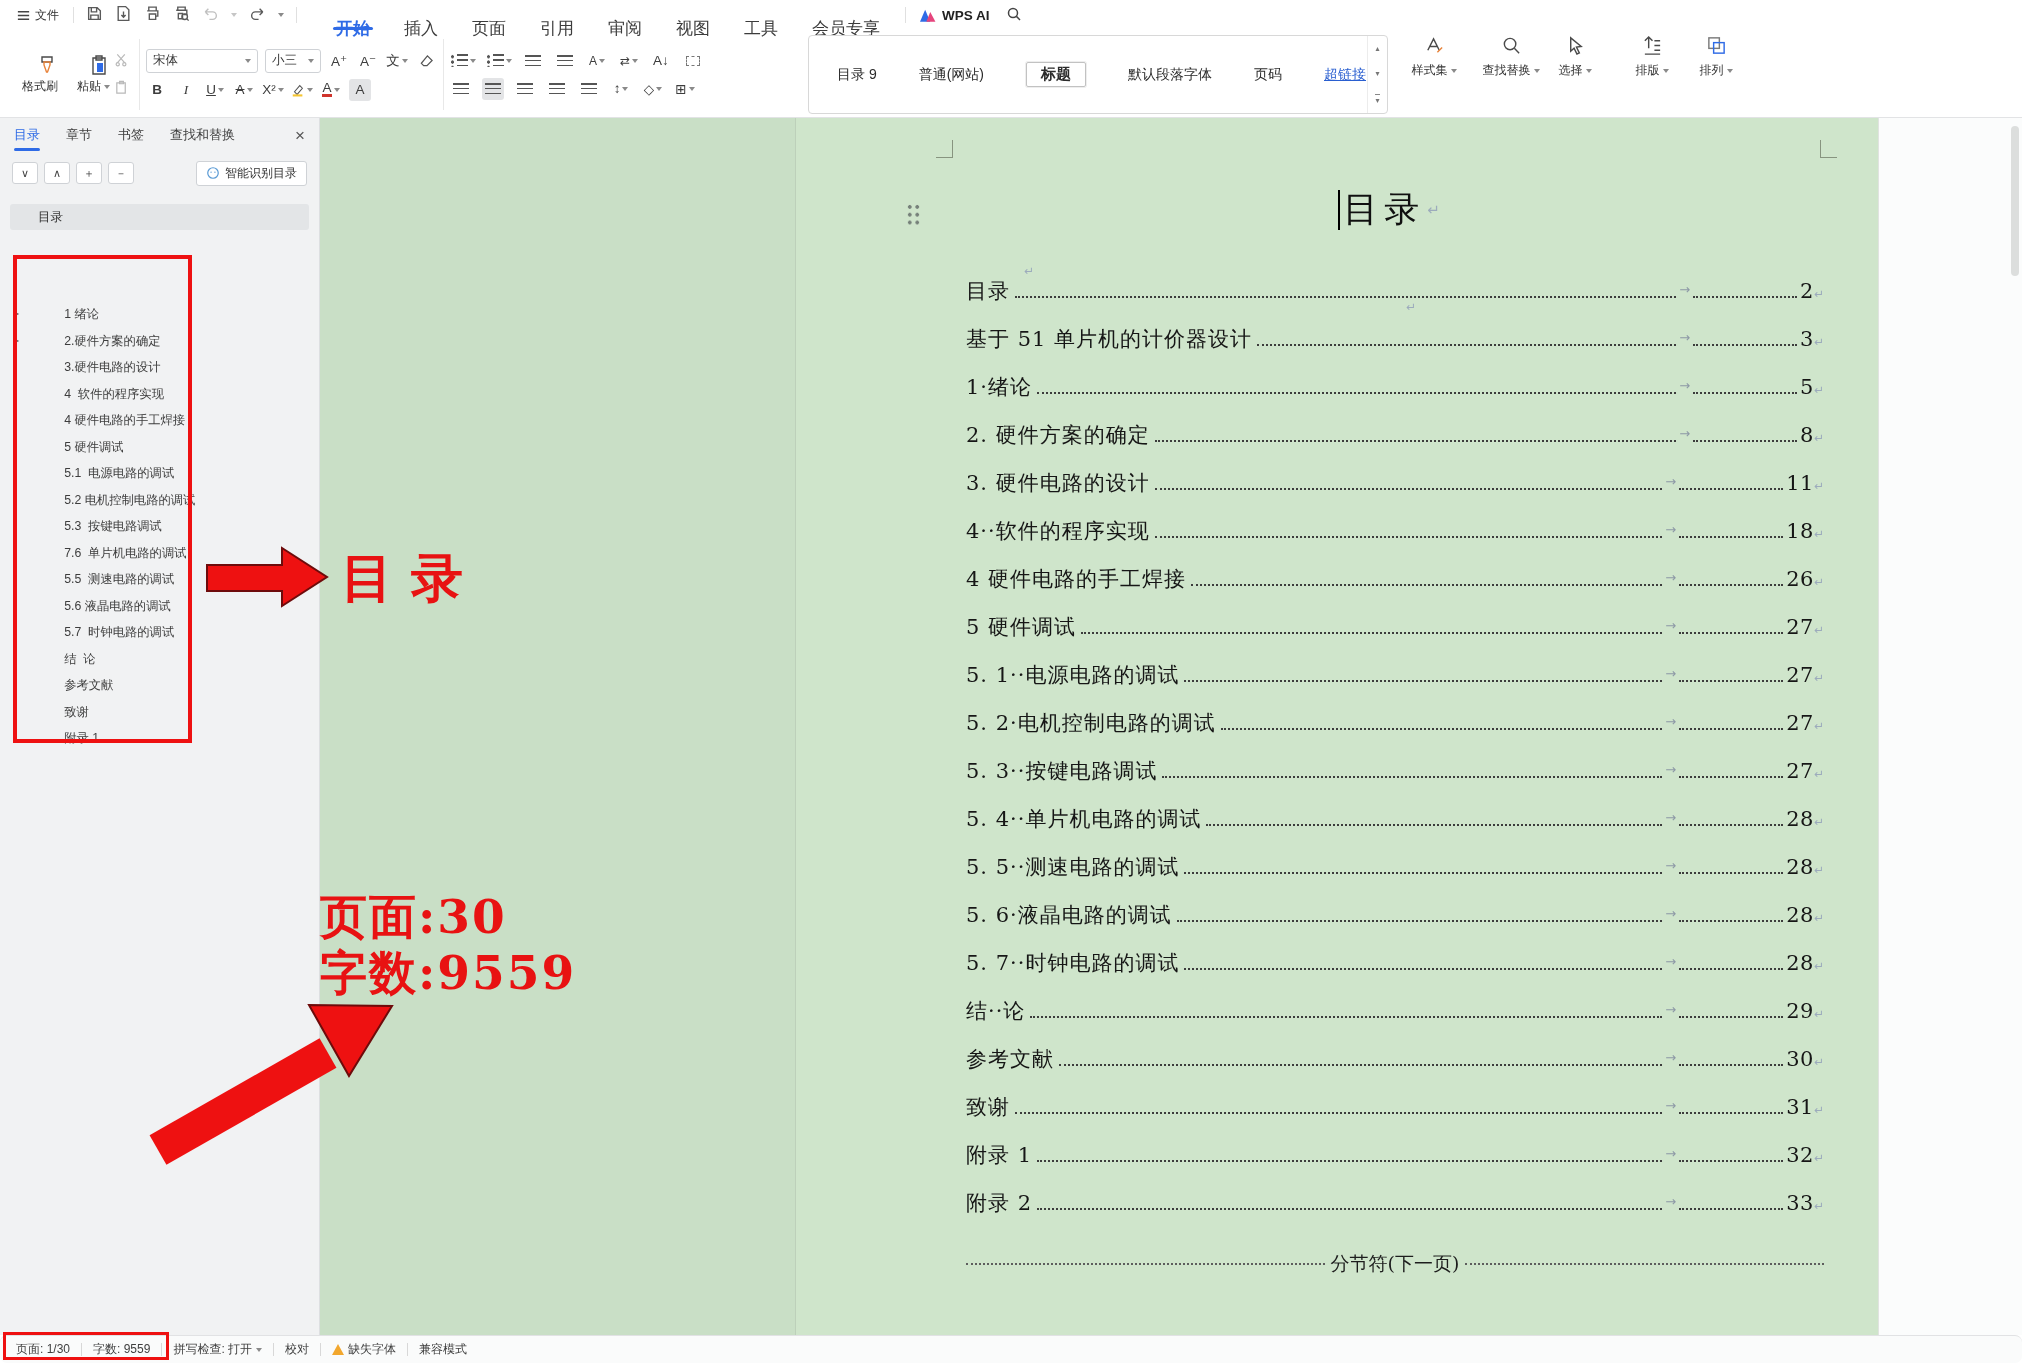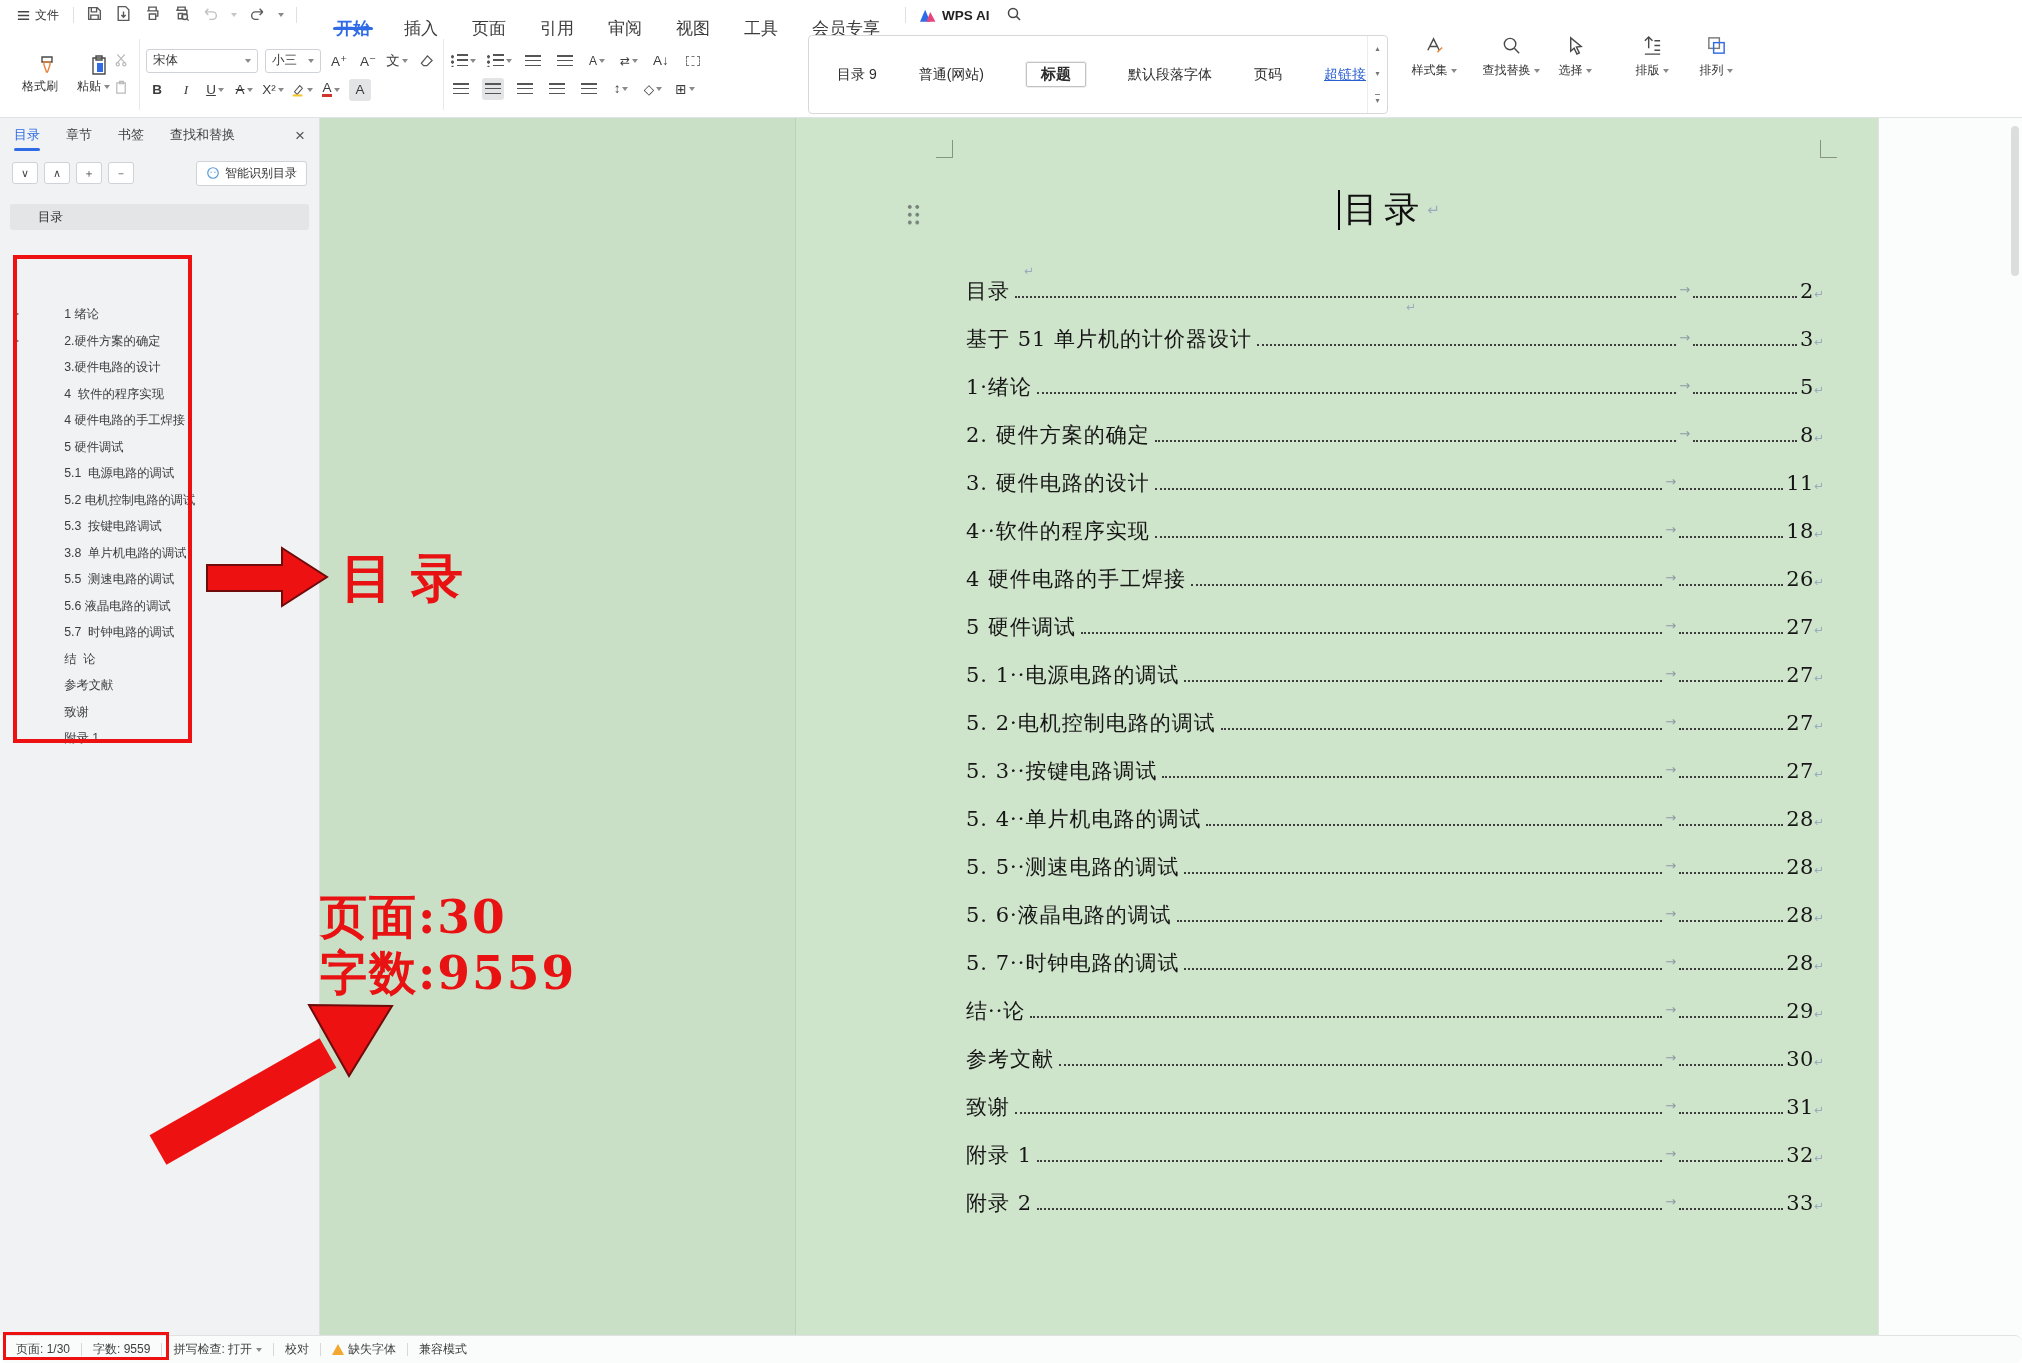--- a/index.html
+++ b/index.html
@@ -482,21 +482,21 @@
           <span>5.2 电机控制电路的调试</span>
         </div>
 
         <div class="sb-item">
           
           <span>5.3  按键电路调试</span>
         </div>
 
         <div class="sb-item">
           
-          <span>3.8  单片机电路的调试</span>
+          <span>7.6  单片机电路的调试</span>
         </div>
 
         <div class="sb-item">
           
           <span>5.5  测速电路的调试</span>
         </div>
 
         <div class="sb-item">
           
           <span>5.6 液晶电路的调试</span>
@@ -717,20 +717,25 @@
 
           <div class="toc-row">
             <span class="txt">附录 2</span>
             <span class="lead"></span>
             <span class="tabmark">→</span>
             <span class="lead2"></span>
             <span class="pgnum">33</span>
             <span class="pmark">↵</span>
           </div>
         </div>
+      <div class="secbreak">
+        <span class="ln"></span>
+        <span class="sbl">分节符(下一页)</span>
+        <span class="ln"></span>
+      </div>
     </div>
     <div class="right-strip">
       <span class="vthumb"></span>
     </div>
   </div>
 </div>
 
 <div class="statusbar">
   <span class="st-item">页面: 1/30</span>
   <span class="st-div"></span>

